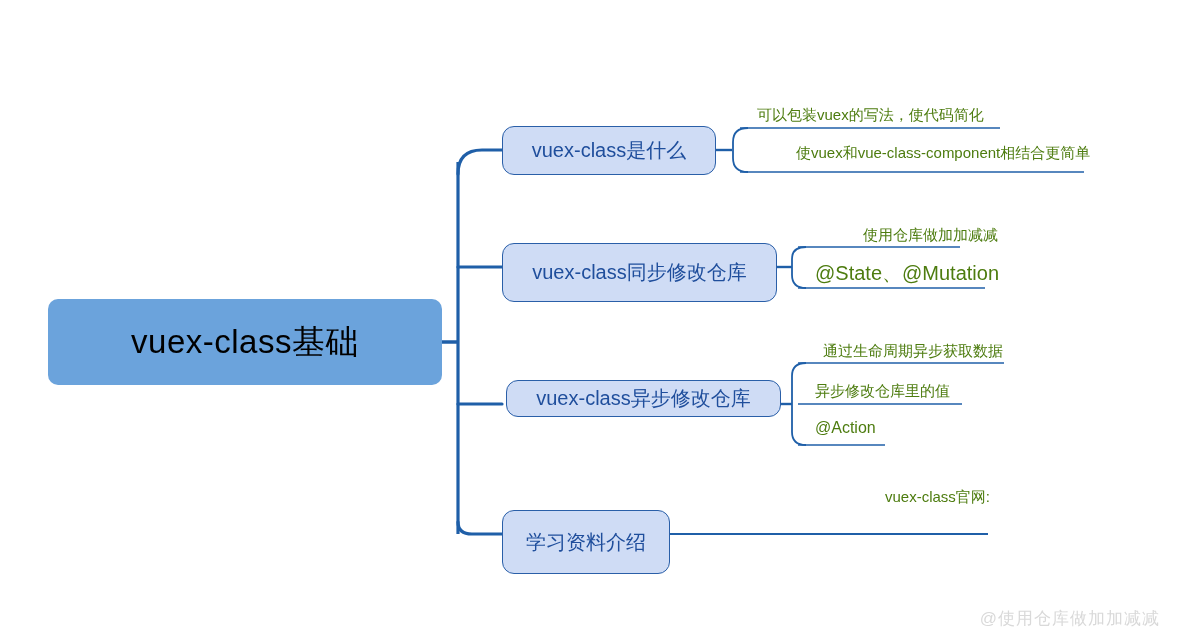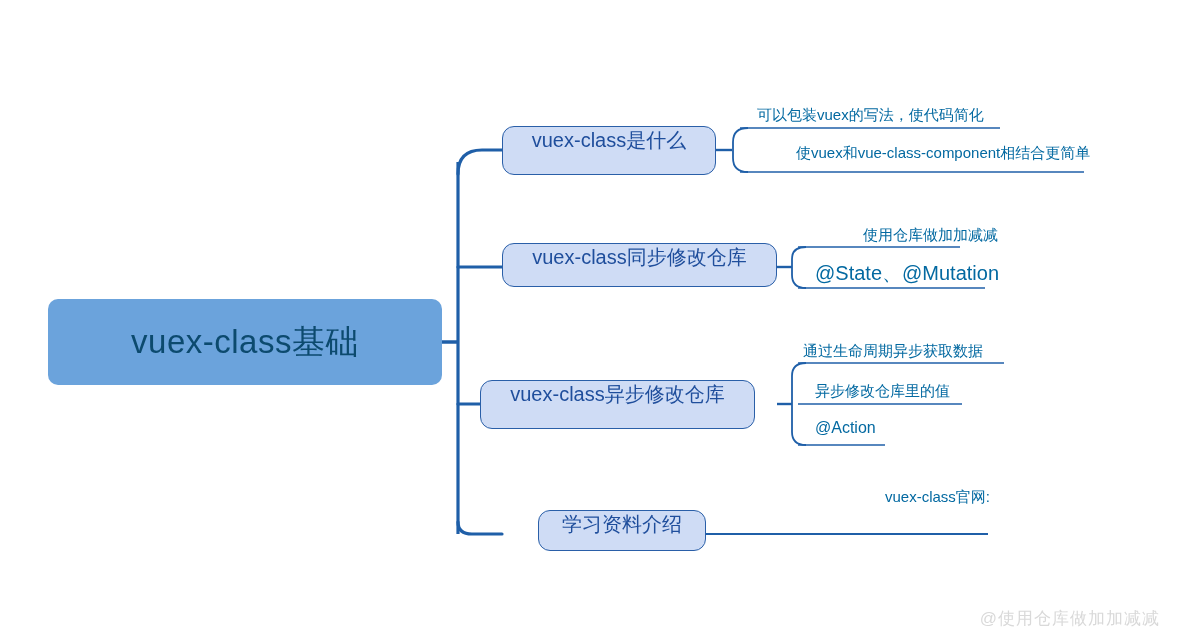--- a/index.html
+++ b/index.html
@@ -39,45 +39,46 @@
     height: 86px;
     background: #6ba3dc;
     border-radius: 10px;
     display: flex;
     align-items: center;
     justify-content: center;
     box-sizing: border-box;
   }
   .root-label {
     font-size: 33px;
-    color: #0c4a6e;
+    color: #000000;
     letter-spacing: 0.5px;
     white-space: nowrap;
   }
 
   
   .branch-node {
     position: absolute;
     background: #cfdcf5;
     border: 1.6px solid #2a5fa8;
     border-radius: 12px;
     display: flex;
+    align-items: center;
     justify-content: center;
     box-sizing: border-box;
   }
   .branch-label {
     font-size: 20px;
     color: #1f4e9c;
     white-space: nowrap;
   }
 
   
   .leaf {
     position: absolute;
-    color: #0369a1;
+    color: #4d7c0f;
     font-size: 15px;
     white-space: nowrap;
     line-height: 1.35;
   }
   .leaf.centered {
     text-align: right;
     white-space: normal;
   }
 
   
@@ -132,34 +133,34 @@
   <div class="root-node">
     <span class="root-label">vuex-class基础</span>
   </div>
 
   <div class="branch-node" style="left:502px; top:126px; width:214px; height:49px;">
     <span class="branch-label">vuex-class是什么</span>
   </div>
   <div class="leaf" style="left:757px; top:105px;">可以包装vuex的写法，使代码简化</div>
   <div class="leaf" style="left:796px; top:143px;">使vuex和vue-class-component相结合更简单</div>
 
-  <div class="branch-node" style="left:502px; top:243px; width:275px; height:44px;">
+  <div class="branch-node" style="left:502px; top:243px; width:275px; height:59px;">
     <span class="branch-label">vuex-class同步修改仓库</span>
   </div>
   <div class="leaf" style="left:863px; top:225px;">使用仓库做加加减减</div>
   <div class="leaf" style="left:815px; top:260px; font-size:20px;">@State、@Mutation</div>
 
-  <div class="branch-node" style="left:480px; top:380px; width:275px; height:49px;">
+  <div class="branch-node" style="left:506px; top:380px; width:275px; height:37px;">
     <span class="branch-label">vuex-class异步修改仓库</span>
   </div>
-  <div class="leaf" style="left:803px; top:341px;">通过生命周期异步获取数据</div>
+  <div class="leaf" style="left:823px; top:341px;">通过生命周期异步获取数据</div>
   <div class="leaf" style="left:815px; top:381px;">异步修改仓库里的值</div>
   <div class="leaf" style="left:815px; top:417px; font-size:16px;">@Action</div>
 
-  <div class="branch-node" style="left:502px; top:510px; width:168px; height:41px;margin-left:36px;">
+  <div class="branch-node" style="left:502px; top:510px; width:168px; height:64px;">
     <span class="branch-label">学习资料介绍</span>
   </div>
   <div class="leaf centered" style="left:700px; top:487px; width:290px;">
     <div>vuex-class官网:</div>
   </div>
 
   <div class="watermark">@使用仓库做加加减减</div>
 
 </div>
 

